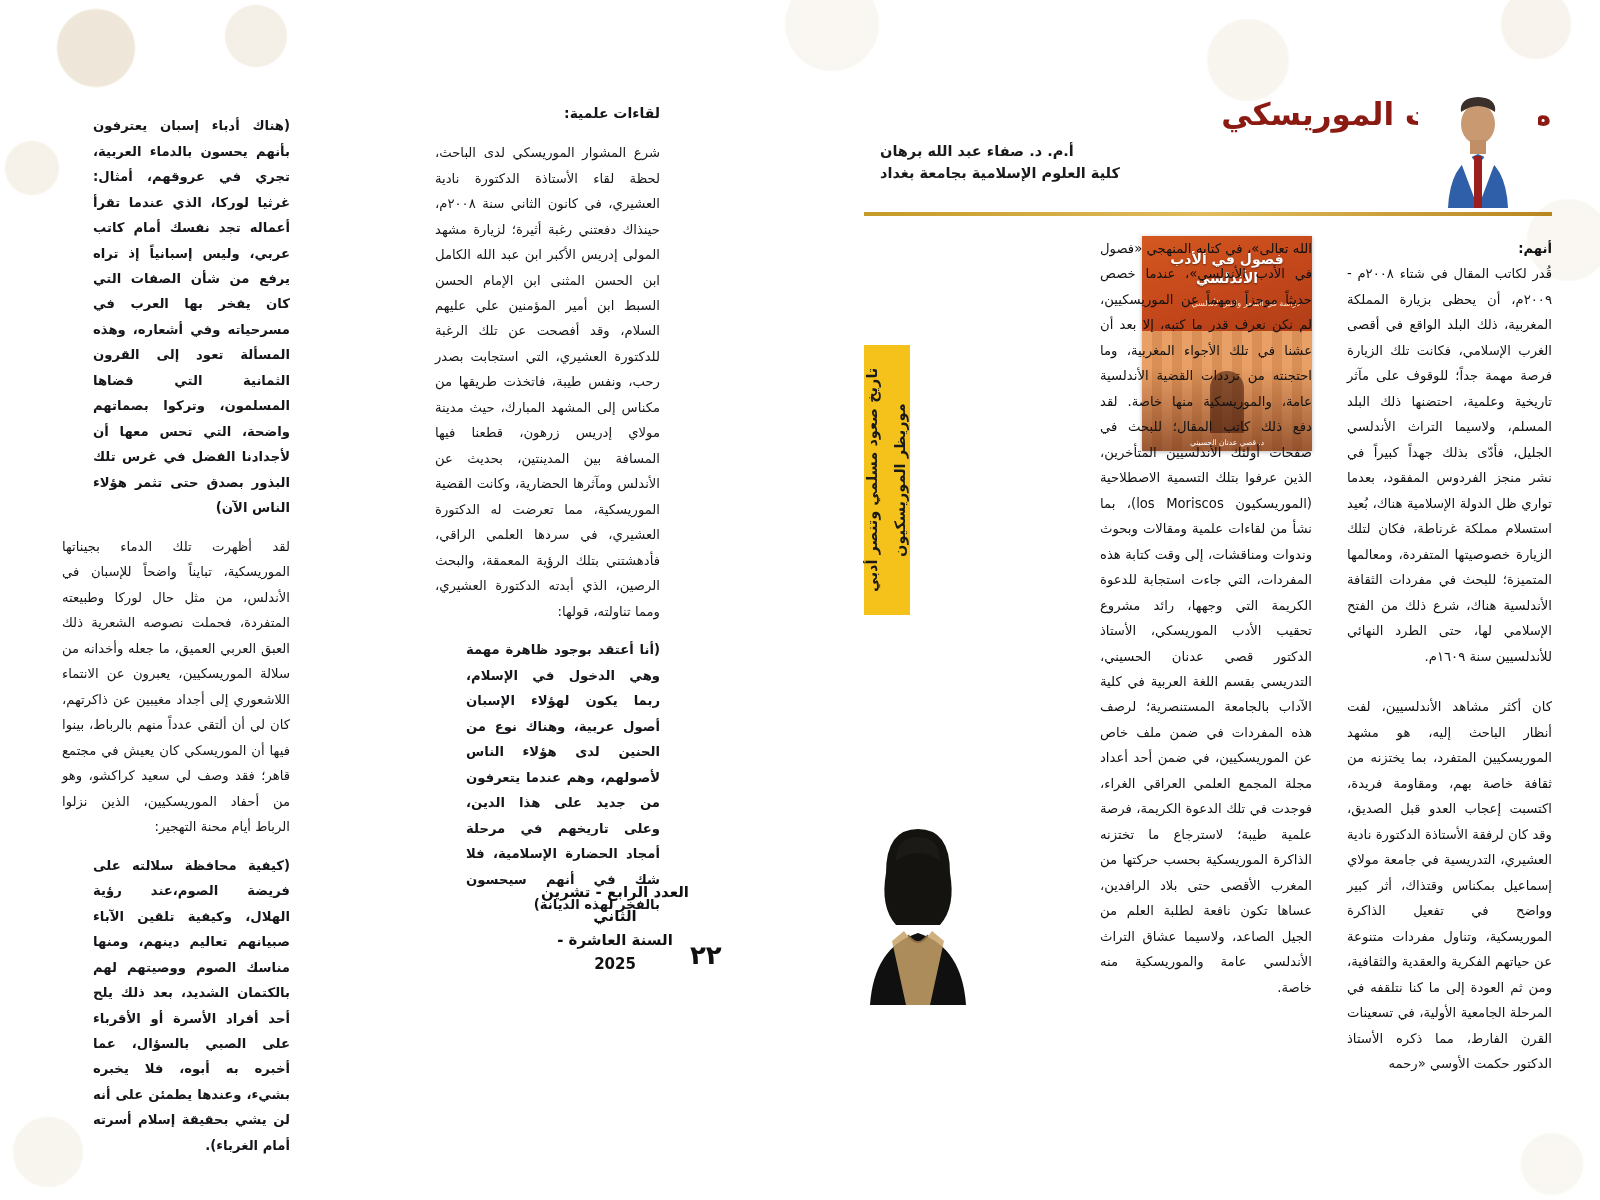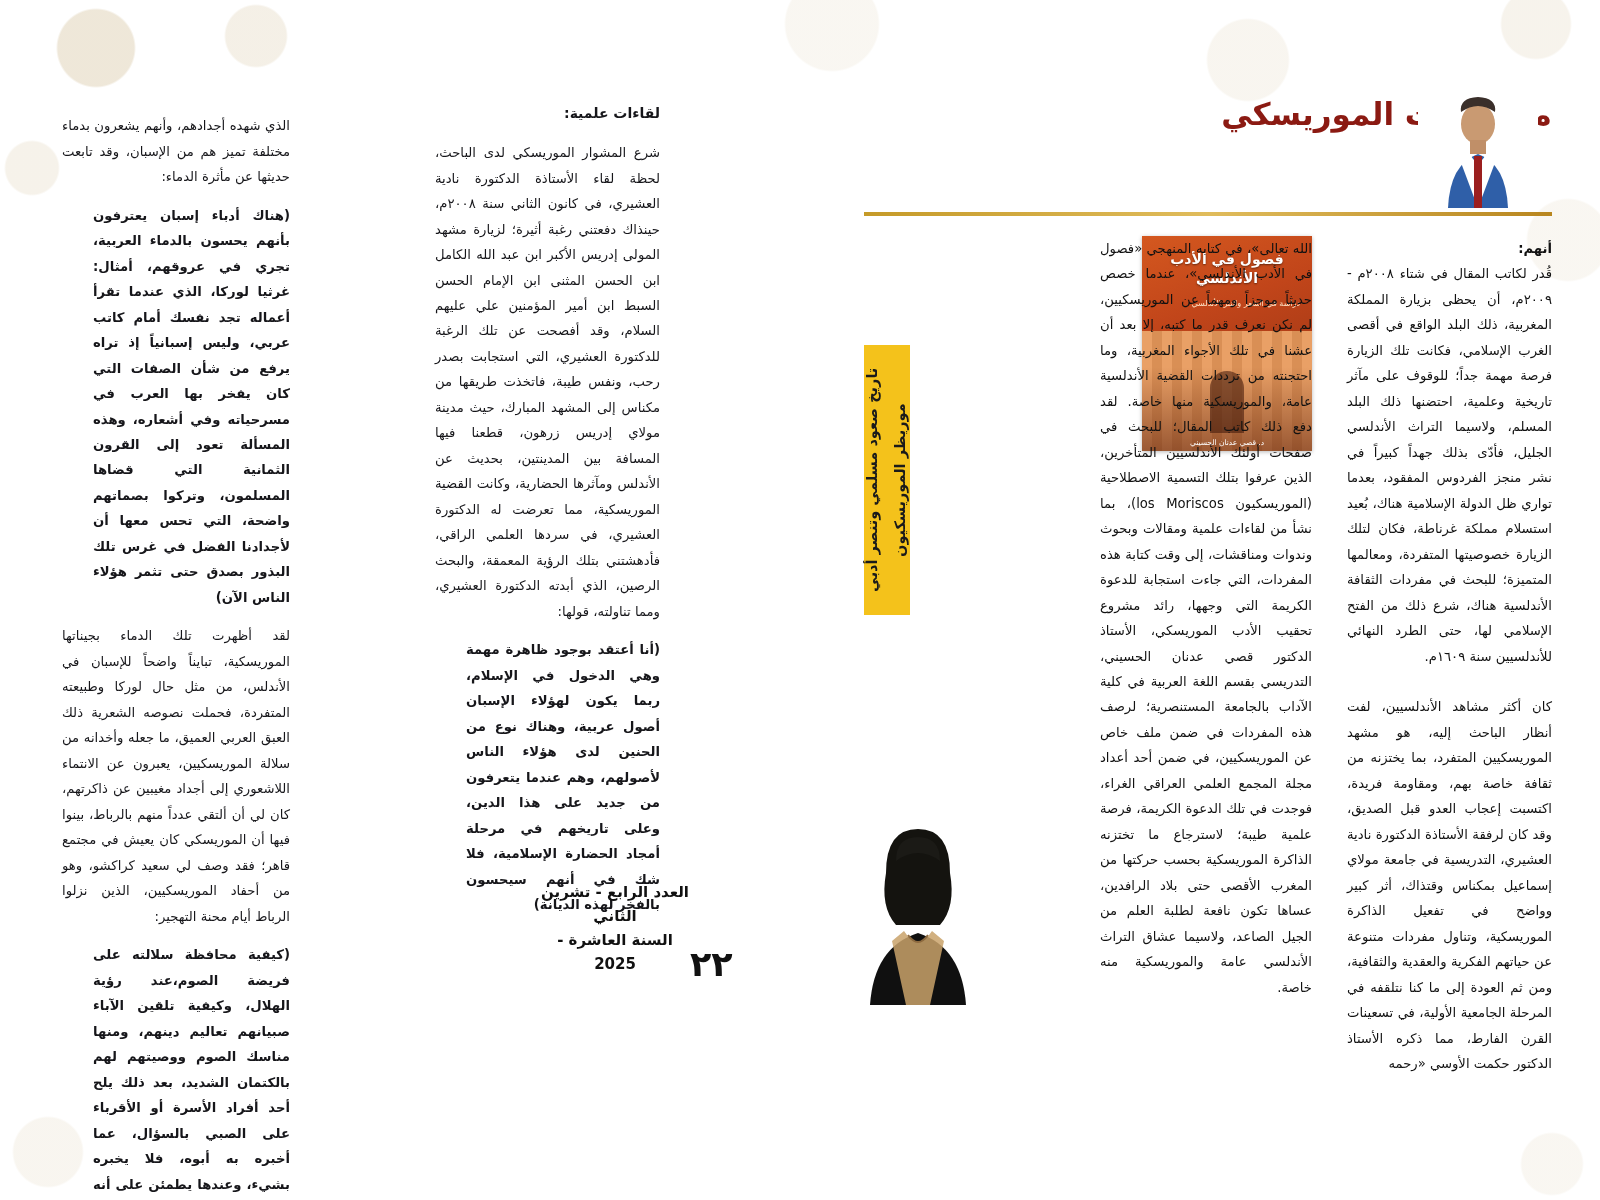--- a/index.html
+++ b/index.html
@@ -127,21 +127,21 @@
   .sec-head{font-weight:bold;font-size:14px;margin-bottom:6px;}
 
   
   .portrait{
     position:absolute;top:715px;left:395px;width:175px;height:190px;
     overflow:hidden;
   }
 
   
   .folio{
-    position:absolute;bottom:44px;font-size:35px;font-weight:bold;color:#111;
+    position:absolute;bottom:58px;font-size:26px;font-weight:bold;color:#111;
   }
   .folio-left{left:690px;}
   .issue-info{
     position:absolute;bottom:52px;left:540px;width:150px;
     text-align:center;font-size:15px;line-height:1.6;color:#111;font-weight:bold;
     direction:rtl;
   }
 </style>
 </head>
 <body>
@@ -149,20 +149,24 @@
 <div class="bg-ornament"></div>
 
 <div class="page">
 
   <div class="right-page">
 
     <div class="article-head">
       <h1 class="art-title">مع التراث الموريسكي</h1>
     </div>
 
+    <div class="author-block">
+      <div>أ.م. د. صفاء عبد الله برهان</div>
+      <div>كلية العلوم الإسلامية بجامعة بغداد</div>
+    </div>
 
     <div class="author-photo">
       <svg viewBox="0 0 120 120" width="120" height="120" aria-hidden="true">
         <rect x="0" y="0" width="120" height="120" fill="#ffffff"></rect>
         <ellipse cx="60" cy="36" rx="17" ry="20" fill="#c99a72"></ellipse>
         <path d="M43 24 q17 -12 34 0 q2 -14 -17 -15 q-19 1 -17 15z" fill="#3a2f2a"></path>
         <rect x="52" y="52" width="16" height="14" fill="#c08f68"></rect>
         <path d="M30 120 q2 -44 30 -54 q28 10 30 54z" fill="#2f5fa8"></path>
         <path d="M52 66 q8 16 16 0 l10 6 -18 48 -18 -48z" fill="#ffffff"></path>
         <path d="M57 70 l3 10 -4 26 4 -26 -3 -10z" fill="#9b1f1f"></path>
@@ -213,21 +217,20 @@
           <path d="M66 46 q22 -16 44 0 q0 -24 -22 -24 q-22 0 -22 24z" fill="#1b1a16"></path>
           <path d="M40 190 q4 -58 48 -72 q44 14 48 72z" fill="#101010"></path>
           <path d="M74 116 q14 22 28 0 l12 10 -14 64 -24 0 -14 -64z" fill="#c9a26a" opacity=".85"></path>
           <path d="M78 120 q10 14 20 0" stroke="#8d6a3f" fill="none" stroke-width="2"></path>
         </svg>
       </div>
 
     </div>
 
     <div class="lp-col" id="lcol-b">
-      <p>الذي شهده أجدادهم، وأنهم يشعرون بدماء مختلفة تميز هم من الإسبان، وقد تابعت حديثها عن مأثرة الدماء:</p>
       <p class="bold">(هناك أدباء إسبان يعترفون بأنهم يحسون بالدماء العربية، تجري في عروقهم، أمثال: غرثيا لوركا، الذي عندما تقرأ أعماله تجد نفسك أمام كاتب عربي، وليس إسبانياً إذ تراه يرفع من شأن الصفات التي كان يفخر بها العرب في مسرحياته وفي أشعاره، وهذه المسألة تعود إلى القرون الثمانية التي قضاها المسلمون، وتركوا بصماتهم واضحة، التي تحس معها أن لأجدادنا الفضل في غرس تلك البذور بصدق حتى تثمر هؤلاء الناس الآن)</p>
       <p>لقد أظهرت تلك الدماء بجيناتها الموريسكية، تبايناً واضحاً للإسبان في الأندلس، من مثل حال لوركا وطبيعته المتفردة، فحملت نصوصه الشعرية ذلك العبق العربي العميق، ما جعله وأخدانه من سلالة الموريسكيين، يعبرون عن الانتماء اللاشعوري إلى أجداد مغيبين عن ذاكرتهم، كان لي أن ألتقي عدداً منهم بالرباط، بينوا فيها أن الموريسكي كان يعيش في مجتمع قاهر؛ فقد وصف لي سعيد كراكشو، وهو من أحفاد الموريسكيين، الذين نزلوا الرباط أيام محنة التهجير:</p>
       <p class="bold">(كيفية محافظة سلالته على فريضة الصوم،عند رؤية الهلال، وكيفية تلقين الآباء صبيانهم تعاليم دينهم، ومنها مناسك الصوم ووصيتهم لهم بالكتمان الشديد، بعد ذلك يلح أحد أفراد الأسرة أو الأقرباء على الصبي بالسؤال، عما أخبره به أبوه، فلا يخبره بشيء، وعندها يطمئن على أنه لن يشي بحقيقة إسلام أسرته أمام الغرباء).</p>
     </div>
 
     <div class="folio folio-left">٢٢</div>
     <div class="issue-info">
       <div>العدد الرابع - تشرين الثاني</div>
       <div>السنة العاشرة - 2025</div>
     </div>

